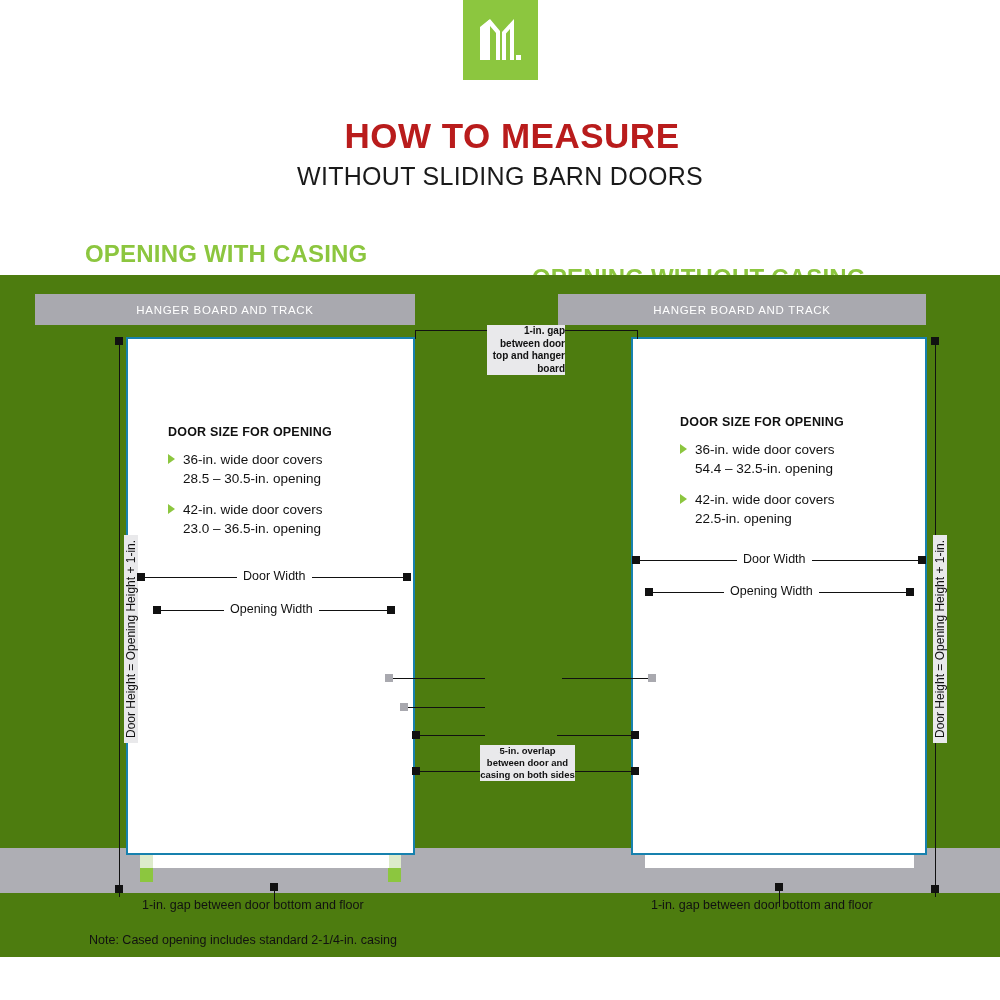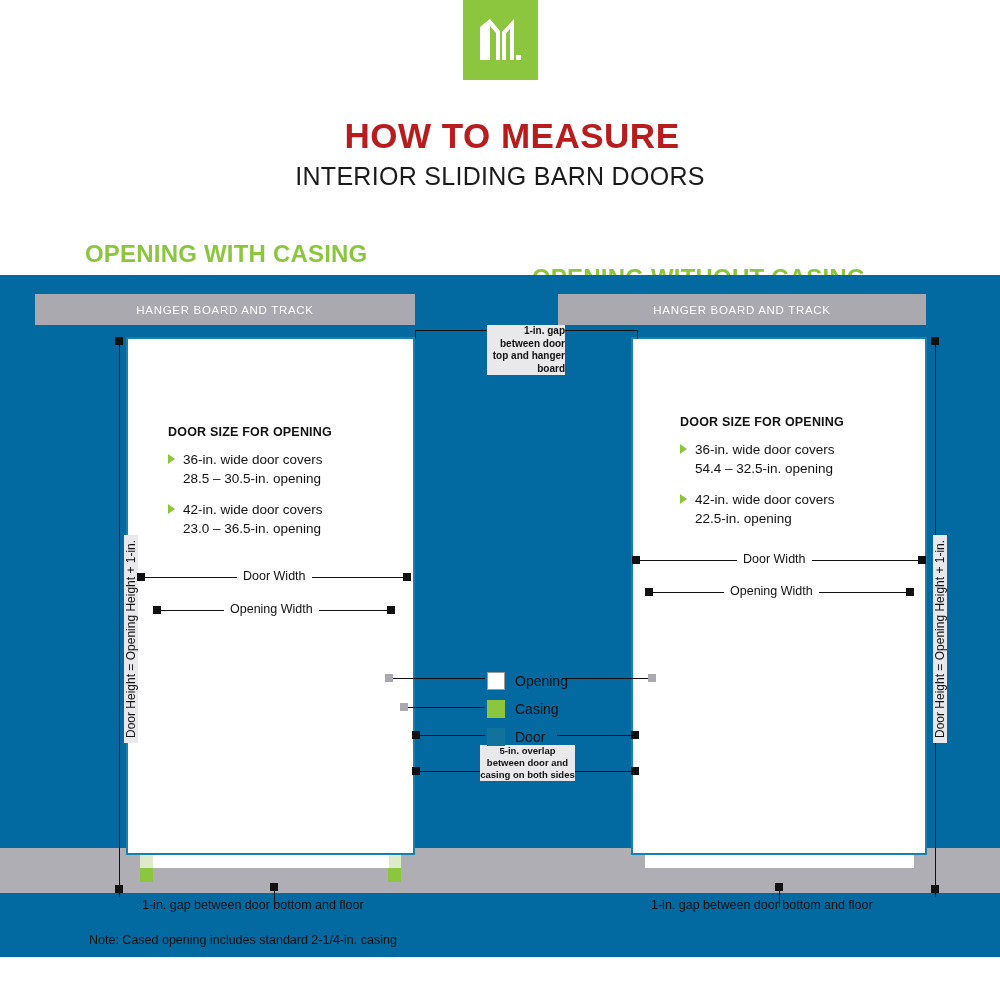--- a/index.html
+++ b/index.html
@@ -68,21 +68,21 @@
   #heading-left { left: 85px; text-align: right; }
   #heading-right { left: 532px; margin-top: 24px; }
 
   
   #diagram {
     position: absolute;
     left: 0;
     top: 275px;
     width: 1000px;
     height: 682px;
-    background: #0369a1;
+    background: #4d7c0f;
   }
   #floor-band {
     position: absolute;
     left: 0;
     top: 573px;
     width: 1000px;
     height: 45px;
     background: #aeaeb4;
   }
 
@@ -300,21 +300,21 @@
   <svg id="logo-mark" width="46" height="44" viewBox="0 0 46 44">
     <path d="M2 42 L2 10 L11 2 L11 42 L6.5 42 L6.5 14 L6.5 42 Z" fill="#ffffff"></path>
     <path d="M2 42 L2 9 L12 1 L12 42 L8 42 L8 12 L6 13.5 L6 42 Z" fill="#ffffff"></path>
     <path d="M12 1 L22 13 L22 42 L18 42 L18 15 L12 8 Z" fill="#ffffff"></path>
     <path d="M24 42 L24 14 L36 1 L36 42 L32 42 L32 11 L28 15.5 L28 42 Z" fill="#ffffff"></path>
     <rect x="38" y="37" width="5" height="5" fill="#ffffff"></rect>
   </svg>
 </div>
 
 <div id="main-title">HOW TO MEASURE</div>
-<div id="sub-title">INTERIOR SLIDING BARN DOORS</div>
+<div id="sub-title">WITHOUT SLIDING BARN DOORS</div>
 
 <div class="panel-heading" id="heading-left">OPENING WITH CASING</div>
 <div class="panel-heading" id="heading-right">OPENING WITHOUT CASING</div>
 
 <div id="diagram">
 
   <div id="floor-band"></div>
 
   <div class="hanger-board" id="hanger-left">
     <span>HANGER BOARD AND TRACK</span>
@@ -417,34 +417,20 @@
   <div class="dim-h" style="left:557px; top:460px; width:78px;"></div>
   <div class="cap" style="left:631px; top:456px;"></div>
 
   <div class="dim-h" style="left:416px; top:496px; width:69px;"></div>
   <div class="cap" style="left:412px; top:492px;"></div>
   <div class="dim-h" style="left:566px; top:496px; width:69px;"></div>
   <div class="cap" style="left:631px; top:492px;"></div>
 
   <div id="overlap-note">5-in. overlap between door and casing on both sides</div>
 
-  <div id="legend">
-    <div class="legend-row">
-      <div class="legend-swatch sw-opening"></div>
-      <div class="legend-label">Opening</div>
-    </div>
-    <div class="legend-row">
-      <div class="legend-swatch sw-casing"></div>
-      <div class="legend-label">Casing</div>
-    </div>
-    <div class="legend-row">
-      <div class="legend-swatch sw-door"></div>
-      <div class="legend-label">Door</div>
-    </div>
-  </div>
 
   <div class="dim-v" style="left:274px; top:612px; height:20px;"></div>
   <div class="cap" style="left:270px; top:608px;"></div>
   <div class="dim-v" style="left:779px; top:612px; height:20px;"></div>
   <div class="cap" style="left:775px; top:608px;"></div>
 
 </div>
 
 <div class="floor-note" id="floor-note-left">1-in. gap between door bottom and floor</div>
 <div class="floor-note" id="floor-note-right">1-in. gap between door bottom and floor</div>

